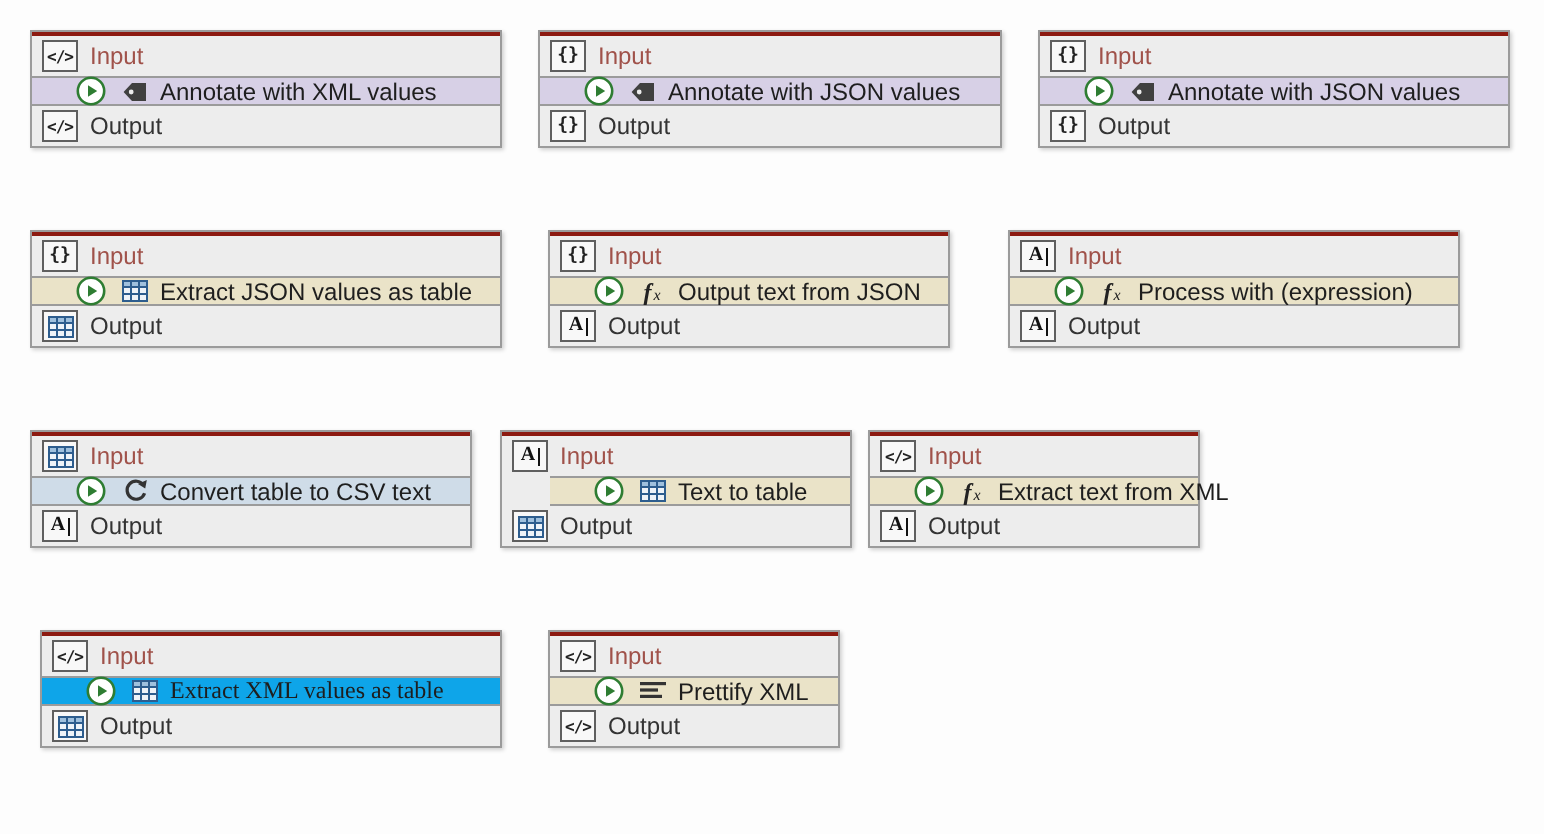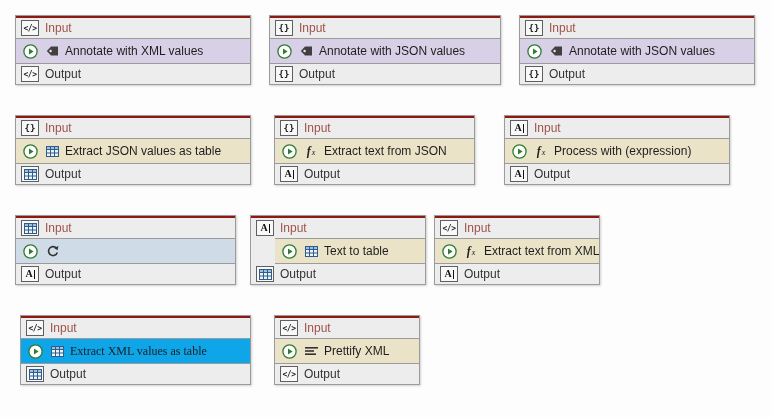--- a/index.html
+++ b/index.html
@@ -1,21 +1,21 @@
 <!DOCTYPE html>
 <html style="--accent-top: #8c1a11; --header-bg: #ededed; --input-text: #a0524a; --annotate-bg: #d7d0e6; --extract-bg: #eae3c8; --convert-bg: #cfdce8;"><head>
 <meta charset="utf-8">
 <style>
   html,body{margin:0;padding:0;background:#ffffff;font-family:"Liberation Sans",sans-serif;}
   .canvas{position:relative;width:772px;height:417px;background:#fdfdfd;overflow:hidden;}
   .card{position:absolute;box-sizing:border-box;border:1px solid #9b9b9b;background:#ededed;box-shadow:1px 1px 2px rgba(0,0,0,0.18);}
   .accent{height:2px;background:var(--accent-top,#8c1a11);}
   .row{display:flex;align-items:center;box-sizing:border-box;}
   .head,.foot{height:20px;padding-left:5px;background:var(--header-bg,#ededed);}
-  .body{height:26px;padding-left:7px;border-top:1px solid #9b9b9b;border-bottom:1px solid #9b9b9b;}
+  .body{height:15px;padding-left:22px;border-top:1px solid #9b9b9b;border-bottom:1px solid #9b9b9b;}
   .iconbox{display:inline-flex;align-items:center;justify-content:center;width:16px;height:14px;border:1px solid #5f5f5f;background:#f8f8f8;margin-right:6px;flex:0 0 auto;}
   .port-label{font-size:12px;line-height:1;}
   .head .port-label{color:var(--input-text,#a0524a);}
   .foot .port-label{color:#333;}
   .play{display:inline-flex;margin-right:7px;flex:0 0 auto;}
   .op{display:inline-flex;align-items:flex-end;justify-content:center;min-width:14px;margin-right:6px;flex:0 0 auto;}
   .title{font-size:12px;color:#1e1e1e;white-space:nowrap;}
   .t-xml{font-family:"DejaVu Sans Mono",monospace;font-weight:bold;font-size:8px;color:#222;letter-spacing:-0.5px;}
   .t-json{font-family:"DejaVu Sans Mono",monospace;font-weight:bold;font-size:9px;color:#222;}
   .t-text{font-family:"Liberation Serif",serif;font-weight:bold;font-size:10px;color:#111;line-height:1;}
@@ -173,21 +173,21 @@
       <span class="play">
           <svg width="15" height="15" viewBox="0 0 15 15">
             <circle cx="7.5" cy="7.5" r="6.6" fill="#ffffff" stroke="#2e7d32" stroke-width="1.3"></circle>
             <path d="M6 4.6 L10.6 7.5 L6 10.4 Z" fill="#2e7d32"></path>
           </svg>
         </span>
       <span class="op">
           <span class="t-fx">f</span>
           <span class="t-fx-x">x</span>
         </span>
-      <span class="title">Extract text from JSON</span>
+      <span class="title">Output text from JSON</span>
     </div>
     <div class="row foot">
       <span class="iconbox">
           <span class="t-text">A</span>
           <span class="t-caret"></span>
         </span>
       <span class="port-label">Output</span>
     </div>
   </div>
 
@@ -242,20 +242,21 @@
             <circle cx="7.5" cy="7.5" r="6.6" fill="#ffffff" stroke="#2e7d32" stroke-width="1.3"></circle>
             <path d="M6 4.6 L10.6 7.5 L6 10.4 Z" fill="#2e7d32"></path>
           </svg>
         </span>
       <span class="op">
           <svg width="13" height="13" viewBox="0 0 13 13">
             <path d="M10.8 3.6 A4.5 4.5 0 1 0 11.3 7.6" fill="none" stroke="#333" stroke-width="1.6"></path>
             <path d="M12.4 1.0 L11.6 5.2 L8.0 3.0 Z" fill="#333"></path>
           </svg>
         </span>
+      <span class="title">Convert table to CSV text</span>
     </div>
     <div class="row foot">
       <span class="iconbox">
           <span class="t-text">A</span>
           <span class="t-caret"></span>
         </span>
       <span class="port-label">Output</span>
     </div>
   </div>
 

